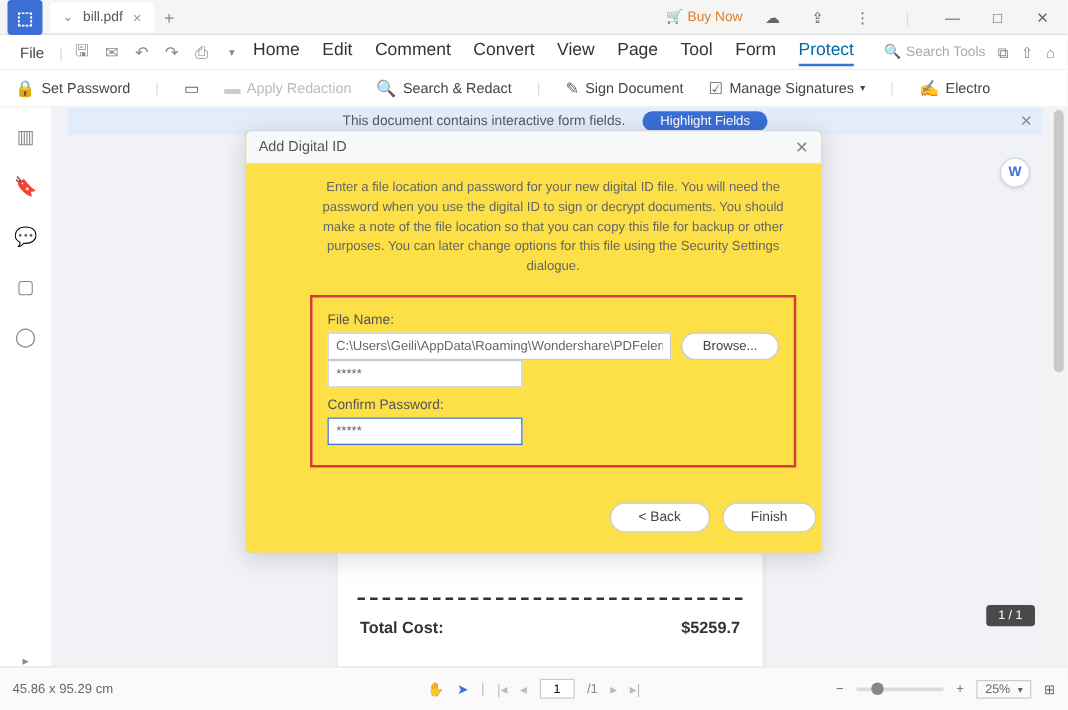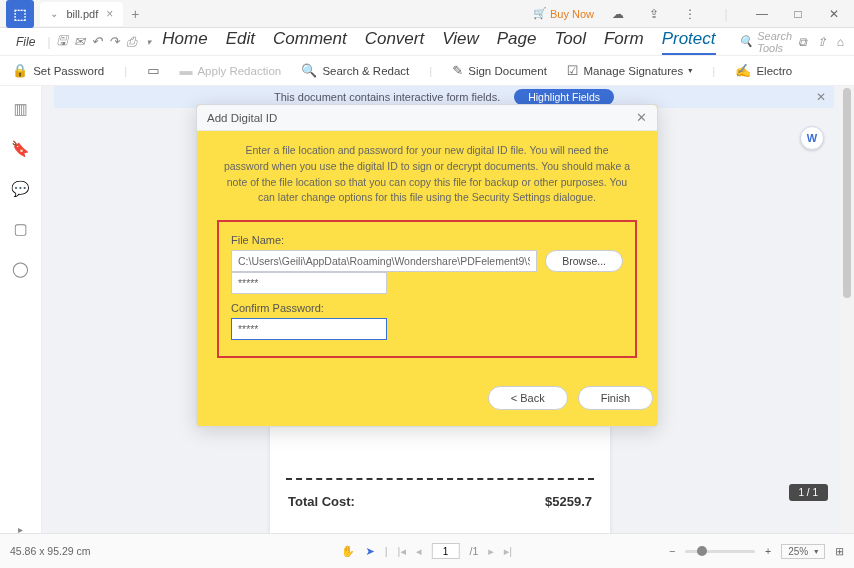--- a/index.html
+++ b/index.html
@@ -9,25 +9,25 @@
 .titlebar { height: 28px; display: flex; align-items: center; background: #f5f5f5; border-bottom: 1px solid #e0e0e0; }
 .logo { width: 28px; height: 28px; background: #3b6fd6; display: flex; align-items: center; justify-content: center; color: #fff; font-weight: bold; font-size: 14px; border-radius: 3px; margin: 2px 6px; }
 .tab { display: flex; align-items: center; padding: 0 10px; height: 24px; background: #fff; border-radius: 4px 4px 0 0; gap: 8px; font-size: 11px; color: #555;}
 .tab .tab-close { color: #999; font-size: 12px; }
 .tab-add { color: #888; font-size: 14px; margin-left: 8px; }
 .titlebar-right { margin-left: auto; display: flex; align-items: center; gap: 12px; padding-right: 8px; }
 .buy-now { color: #e67e22; font-size: 11px; display:flex; align-items:center; gap:3px;}
 .win-btn { width: 24px; text-align: center; color: #666; font-size: 12px; }
 
 
-.menubar { height: 28px; display: flex; align-items: center; padding: 0 10px; gap: 6px; border-bottom: 1px solid #eee; font-style: italic; }
+.menubar { height: 28px; display: flex; align-items: center; padding: 0 10px; gap: 6px; border-bottom: 1px solid #eee; }
 .file-btn { font-size: 12px; color: #444; padding: 2px 6px; }
 .mb-sep { color: #ddd; }
 .mb-ico { color: #888; font-size: 13px; width: 18px; text-align:center; }
-.menu-items { display: flex; gap: 18px; margin-left: 2px; font-size: 17px; color: #333; }
+.menu-items { display: flex; gap: 18px; margin-left: 2px; font-size: 14px; color: #333; }
 .menu-items .active { color: #0369a1; border-bottom: 2px solid #3b6fd6; padding-bottom: 4px; font-weight: 500;}
 .search-tools { margin-left: 18px; color: #aaa; font-size: 11px; display:flex; align-items:center; gap:4px;}
 .menubar-right { margin-left: auto; display: flex; gap: 10px; color: #888; }
 
 
 .ribbon { height: 30px; display: flex; align-items: center; padding: 0 12px; gap: 20px; font-size: 11.5px; color: #444; border-bottom: 1px solid #eee; }
 .ribbon-item { display: flex; align-items: center; gap: 5px; }
 .ribbon-item.disabled { color: #bbb; }
 .ribbon-ico { font-size: 13px; color: #666; }
 .ribbon-item.disabled .ribbon-ico { color: #ccc; }
@@ -51,21 +51,21 @@
 
 .page-badge { position: absolute; right: 26px; bottom: 44px; background: #4a4a4a; color: #fff; font-size: 10px; padding: 3px 10px; border-radius: 3px; }
 
 .scrollbar-v { position: absolute; top: 0; right: 0; width: 14px; bottom: 0; background: #f3f3f3; }
 .scroll-thumb-v { position: absolute; top: 2px; left: 3px; width: 8px; height: 210px; background: #c9c9c9; border-radius: 4px; }
 
 
 .dialog { position: absolute; top: 104px; left: 196px; width: 462px; background: #fde047; border: 1px solid #d5d9e0; border-radius: 4px; box-shadow: 0 4px 20px rgba(0,0,0,0.15); z-index: 10; }
 .dlg-title { height: 26px; display: flex; align-items: center; padding: 0 10px; font-size: 11.5px; color: #555; background: #f7f8fa; border-bottom: 1px solid #e8e8e8; border-radius: 4px 4px 0 0;}
 .dlg-close { margin-left: auto; color: #888; font-size: 13px; }
-.dlg-body { padding: 12px 20px 14px; }
+.dlg-body { padding: 12px 20px 14px; margin-left: 31px; }
 .dlg-desc { font-size: 10.5px; color: #666; line-height: 1.5; text-align: center; padding: 0 6px 14px; }
 .highlight-box { border: 2px solid #d63b3b; padding: 12px 12px 16px; }
 .fld-label { font-size: 11px; color: #555; margin-bottom: 4px; margin-top: 8px;}
 .fld-label:first-child { margin-top: 0; }
 .fld-row { display: flex; gap: 8px; align-items: center; }
 .fld-input { border: 1px solid #c8ccd4; height: 22px; font-size: 10.5px; padding: 0 6px; color: #666; background:#fff; }
 .inp-file { flex: 1; }
 .inp-pass { width: 156px; }
 .inp-confirm { width: 156px; border: 1.5px solid #3b6fd6; }
 .btn-browse { border: 1px solid #c8ccd4; background: #fff; height: 22px; padding: 0 16px; border-radius: 11px; font-size: 10.5px; color: #444; }

